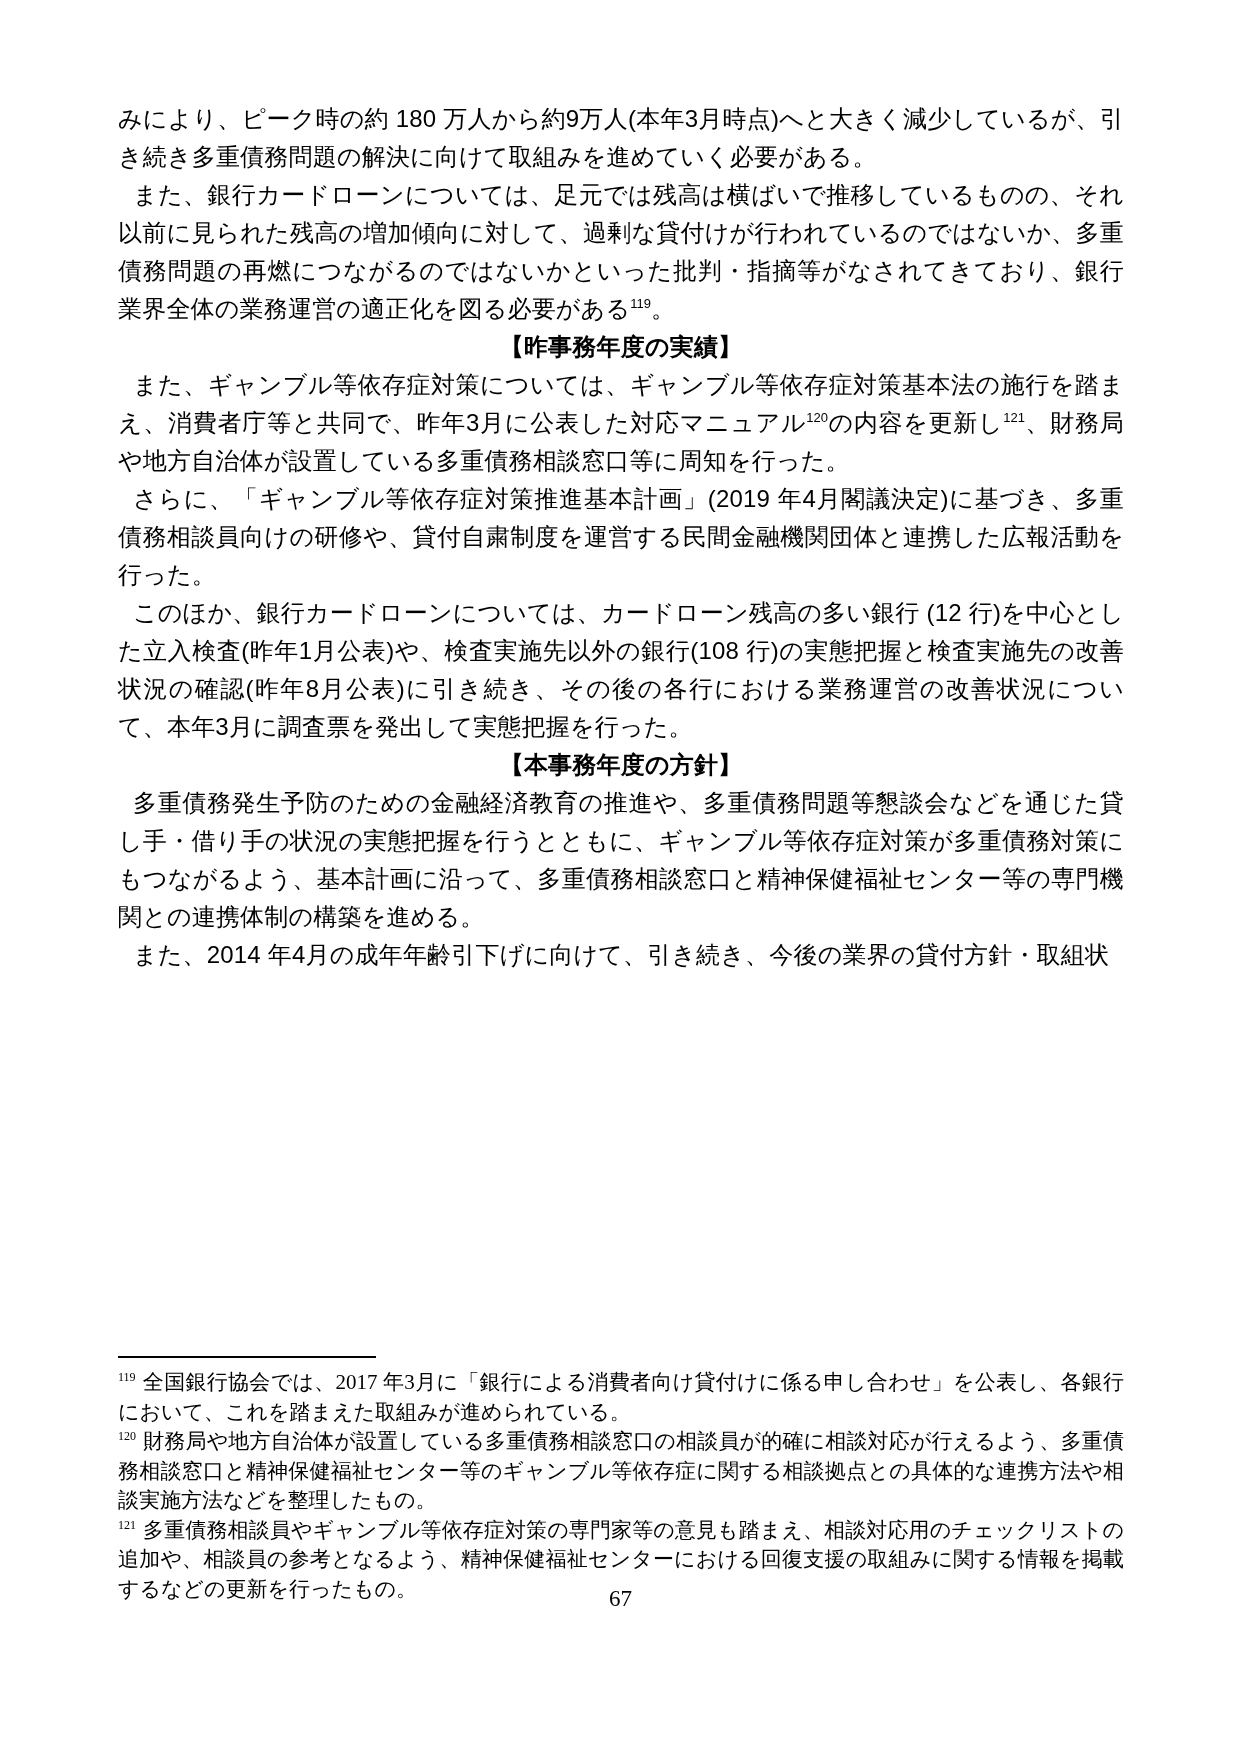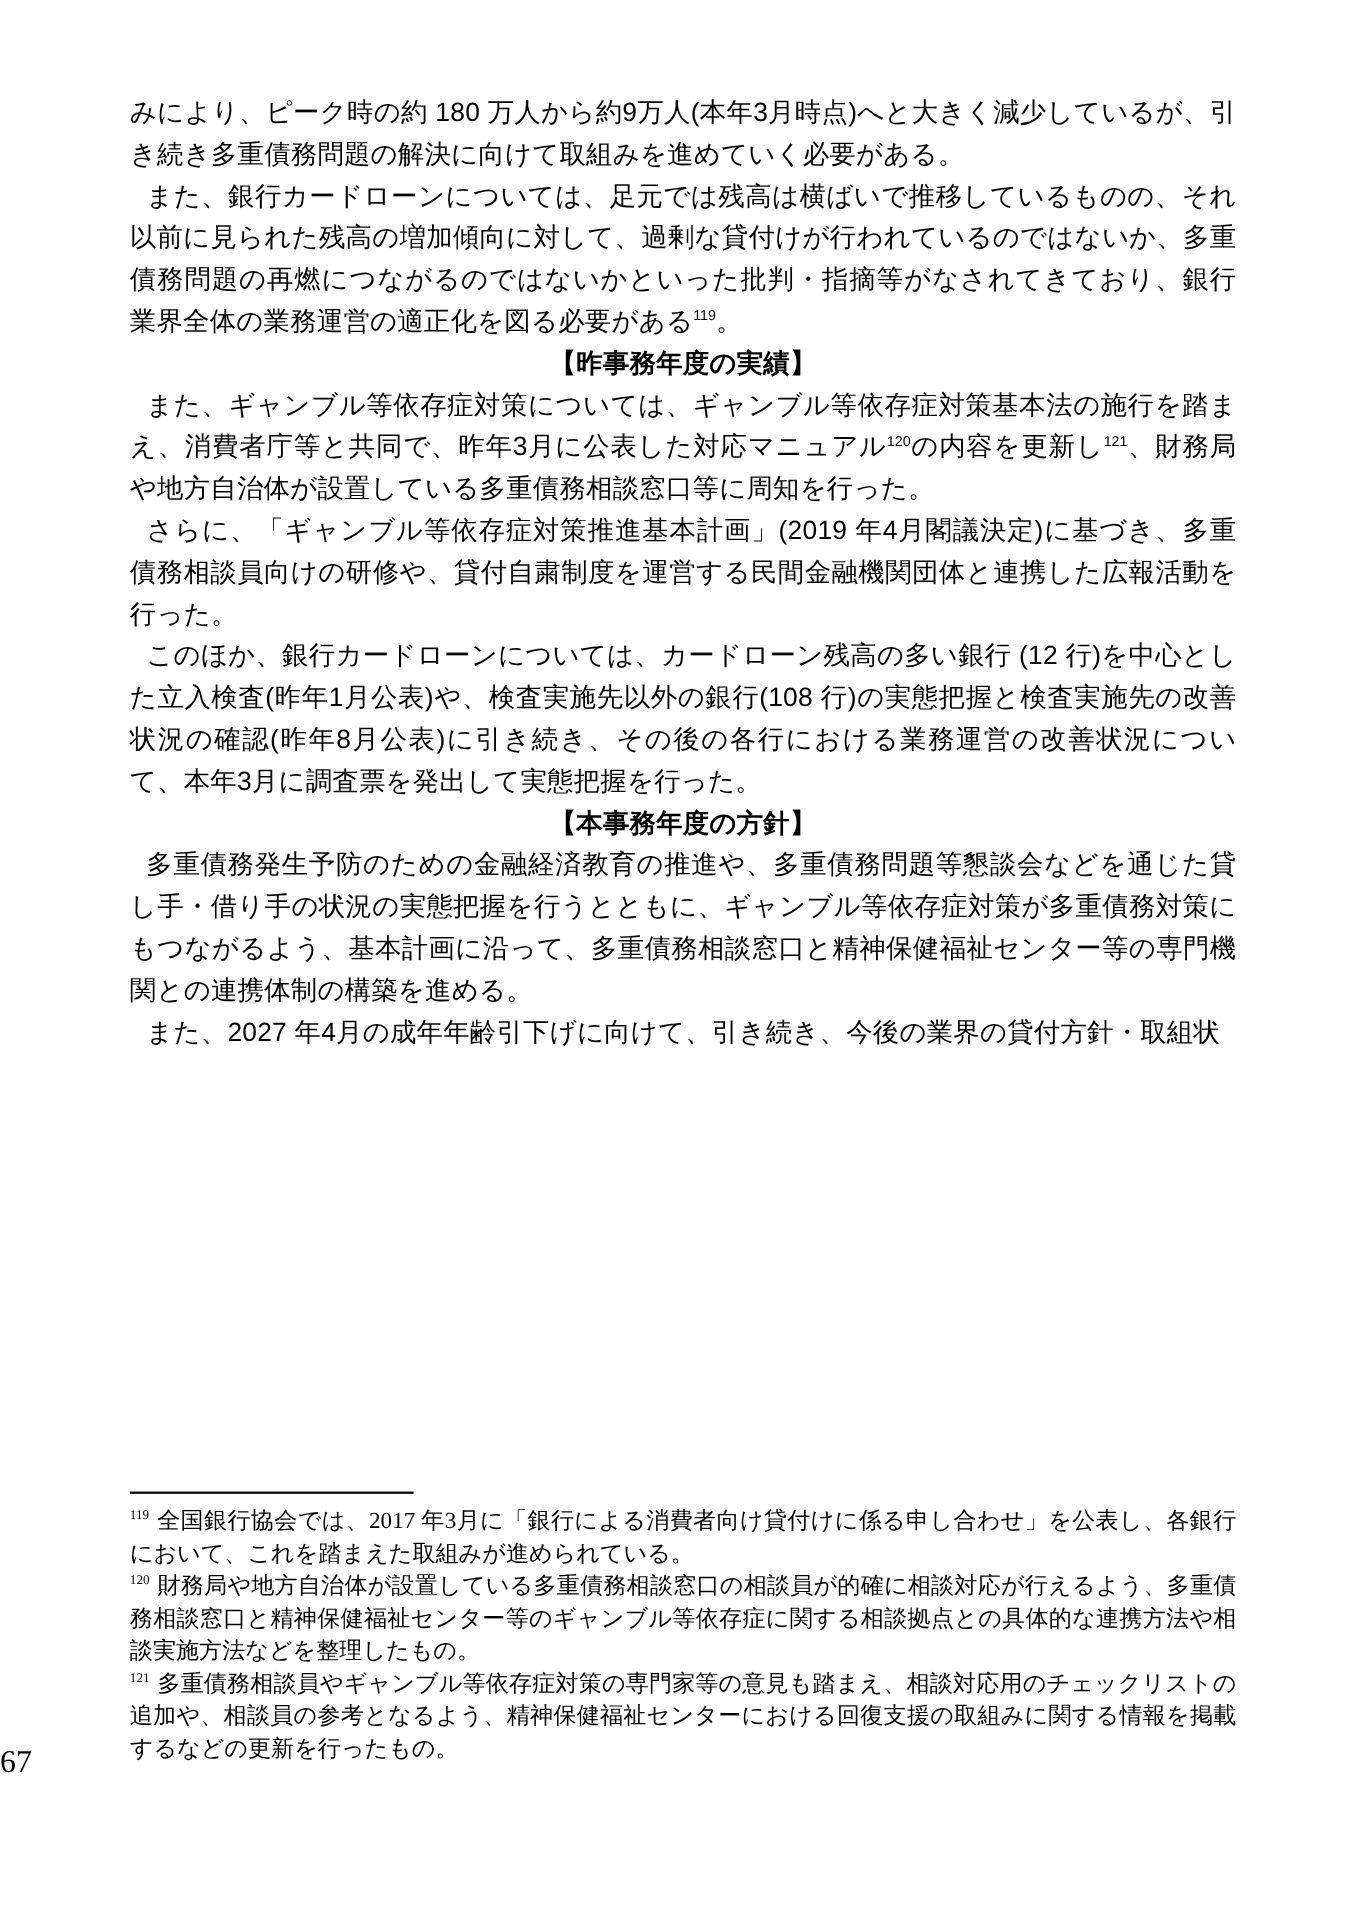--- a/index.html
+++ b/index.html
@@ -11,21 +11,21 @@
     position: relative;
     width: 1241px;
     height: 1754px;
     background: #ffffff;
     color: #000000;
     overflow: hidden;
   }
   .content {
     position: absolute;
     left: 118px;
-    top: 84px;
+    top: 100px;
     width: 1006px;
     font-family: "Liberation Sans", "DejaVu Sans", sans-serif;
     font-size: 24px;
     line-height: 38px;
     text-align: justify;
     letter-spacing: 0.2px;
   }
   .content p {
     margin: 0;
   }
@@ -67,23 +67,23 @@
     line-height: 0;
     vertical-align: 8px;
     margin-right: 7px;
     letter-spacing: 0;
   }
   .page-number {
     position: absolute;
     left: 0;
     top: 1586px;
     width: 100%;
-    text-align: left;
+    text-align: center;
     font-family: "Liberation Serif", "DejaVu Serif", serif;
-    font-size: 29px;
+    font-size: 23px;
   }
 </style>
 </head>
 <body>
 
 <div class="page">
 
   <div class="content">
 
     <p><span>みにより、ピーク時の約 180 万人から約9万人(本年3月時点)へと大きく減少しているが、引き続き多重債務問題の解決に向けて取組みを進めていく必要がある。</span></p>
@@ -96,21 +96,21 @@
     <p class="indent"><span>また、ギャンブル等依存症対策については、ギャンブル等依存症対策基本法の施行を踏まえ、消費者庁等と共同で、昨年3月に公表した対応マニュアル</span><sup class="body-ref">120</sup><span>の内容を更新し</span><sup class="body-ref">121</sup><span>、財務局や地方自治体が設置している多重債務相談窓口等に周知を行った。</span></p>
 
     <p class="indent"><span>さらに、「ギャンブル等依存症対策推進基本計画」(2019 年4月閣議決定)に基づき、多重債務相談員向けの研修や、貸付自粛制度を運営する民間金融機関団体と連携した広報活動を行った。</span></p>
 
     <p class="indent"><span>このほか、銀行カードローンについては、カードローン残高の多い銀行 (12 行)を中心とした立入検査(昨年1月公表)や、検査実施先以外の銀行(108 行)の実態把握と検査実施先の改善状況の確認(昨年8月公表)に引き続き、その後の各行における業務運営の改善状況について、本年3月に調査票を発出して実態把握を行った。</span></p>
 
     <p class="section-heading">【本事務年度の方針】</p>
 
     <p class="indent"><span>多重債務発生予防のための金融経済教育の推進や、多重債務問題等懇談会などを通じた貸し手・借り手の状況の実態把握を行うとともに、ギャンブル等依存症対策が多重債務対策にもつながるよう、基本計画に沿って、多重債務相談窓口と精神保健福祉センター等の専門機関との連携体制の構築を進める。</span></p>
 
-    <p class="indent"><span>また、2027 年4月の成年年齢引下げに向けて、引き続き、今後の業界の貸付方針・取組状</span></p>
+    <p class="indent"><span>また、2014 年4月の成年年齢引下げに向けて、引き続き、今後の業界の貸付方針・取組状</span></p>
 
   </div>
 
   <div class="footnotes">
     <div class="fn-rule"></div>
     <p><sup>119</sup><span>全国銀行協会では、2017 年3月に「銀行による消費者向け貸付けに係る申し合わせ」を公表し、各銀行において、これを踏まえた取組みが進められている。</span></p>
     <p><sup>120</sup><span>財務局や地方自治体が設置している多重債務相談窓口の相談員が的確に相談対応が行えるよう、多重債務相談窓口と精神保健福祉センター等のギャンブル等依存症に関する相談拠点との具体的な連携方法や相談実施方法などを整理したもの。</span></p>
     <p><sup>121</sup><span>多重債務相談員やギャンブル等依存症対策の専門家等の意見も踏まえ、相談対応用のチェックリストの追加や、相談員の参考となるよう、精神保健福祉センターにおける回復支援の取組みに関する情報を掲載するなどの更新を行ったもの。</span></p>
   </div>
 

